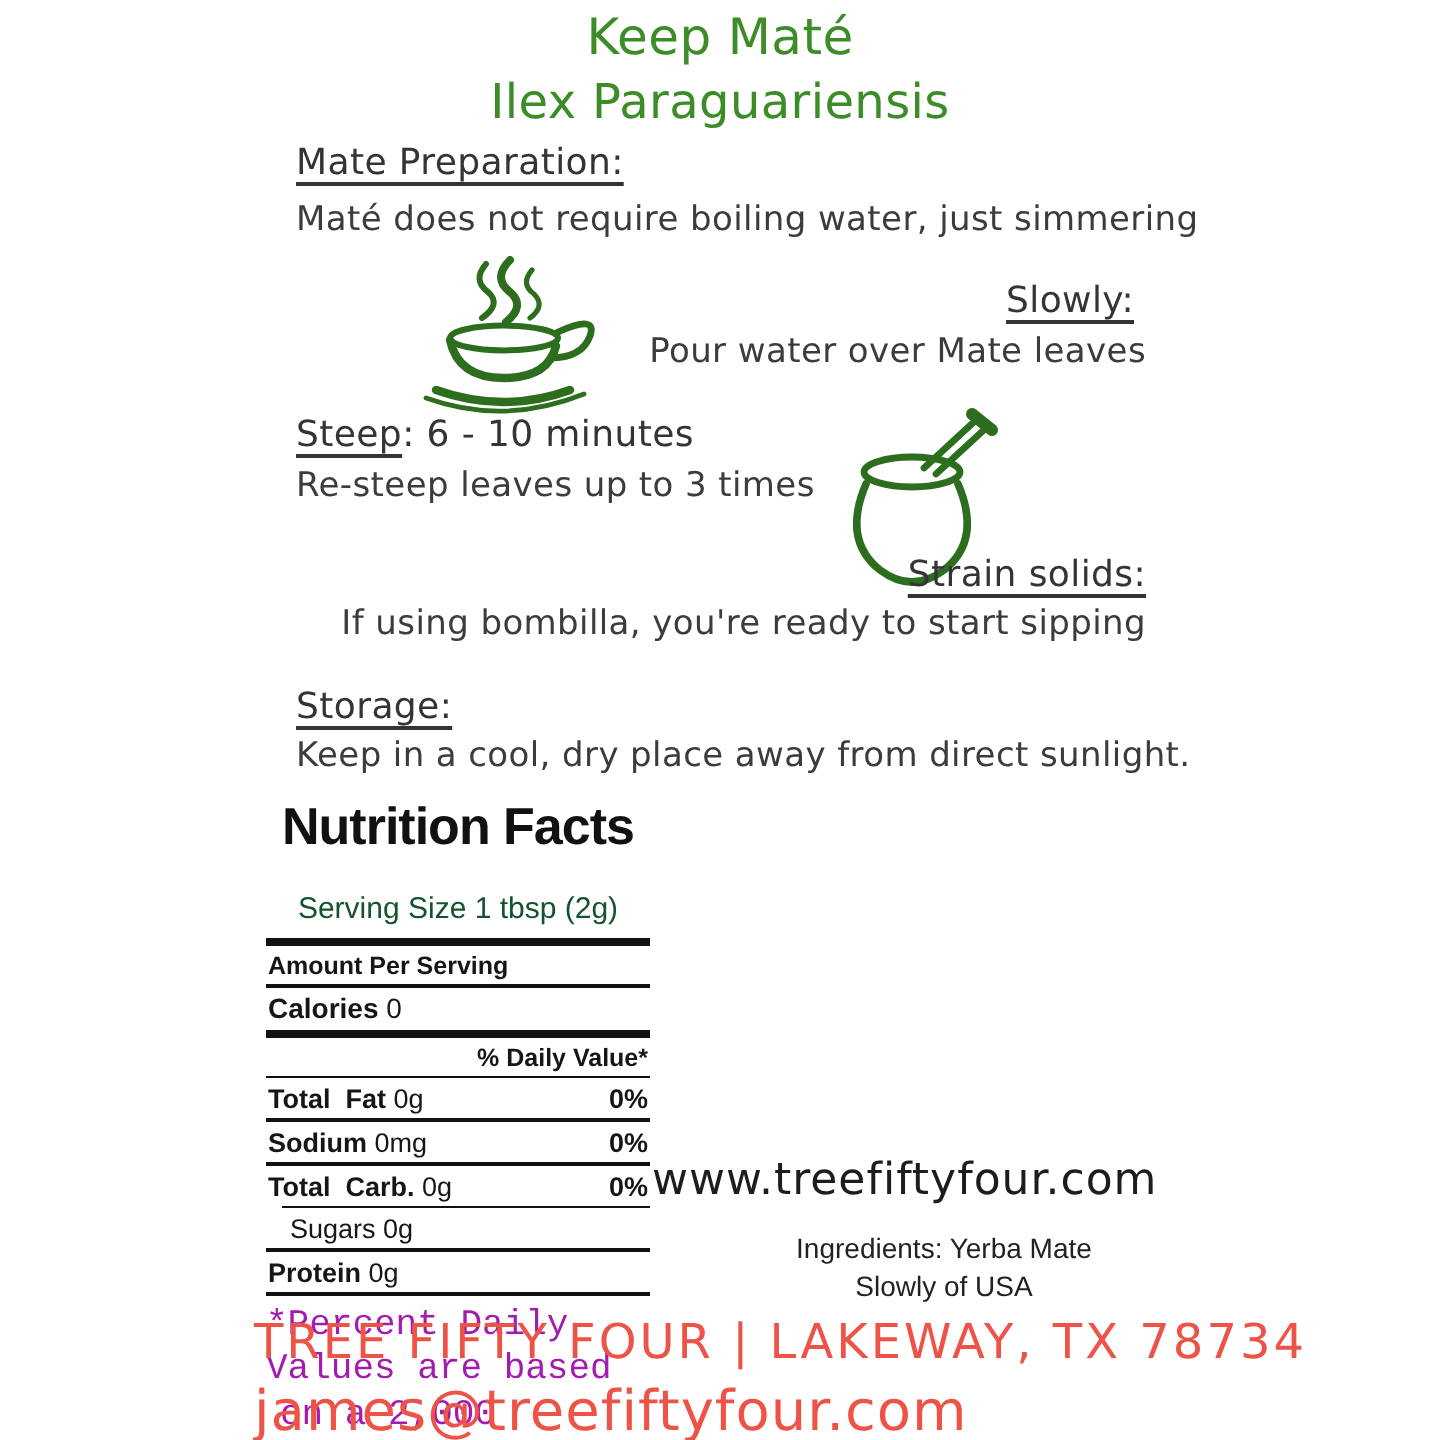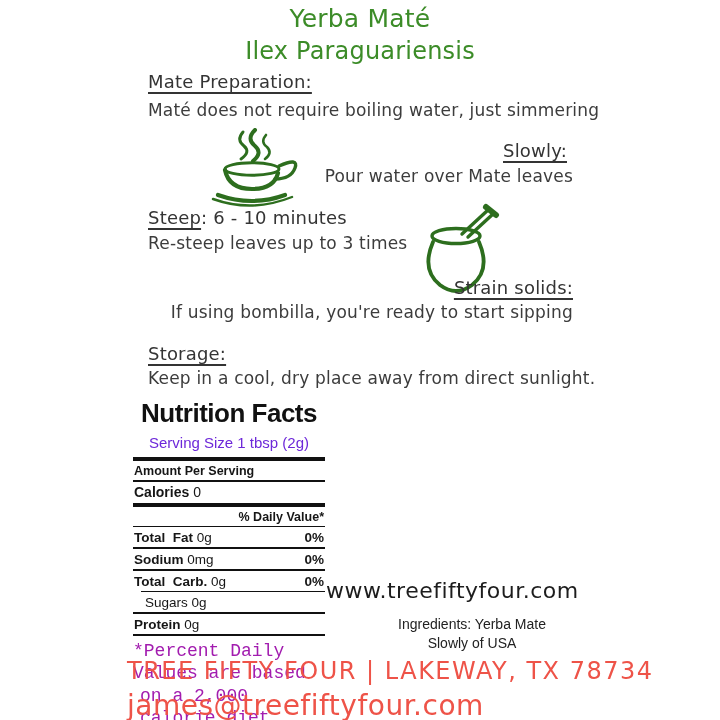--- a/index.html
+++ b/index.html
@@ -21,21 +21,21 @@
   
   .product-title{left:0;top:4px;width:720px;font-size:25px;}
   .product-subtitle{left:0;top:37px;width:720px;font-size:24px;}
 
   
   .nf{
     left:133px;top:399px;width:192px;
     font-family:"Liberation Sans", sans-serif;color:#161616;
   }
   .nf-title{font-size:26px;font-weight:800;letter-spacing:-0.5px;text-align:center;line-height:1.1;color:#111;}
-  .nf-sub{font-size:15px;text-align:center;line-height:1.2;color:#6d28d9;margin-top:6px;}
+  .nf-sub{font-size:15px;text-align:center;line-height:1.2;color:#14532d;margin-top:18px;}
   .nf-bar-heavy{border-top:4px solid #111;margin-top:5px;}
   .nf-bar-med{border-top:2.5px solid #111;}
   .nf-bar-thin{border-top:1.5px solid #111;}
   .nf-sec{font-size:12.5px;font-weight:bold;padding:3px 1px 2px 1px;}
   .nf-cal{font-size:14px;padding:2px 1px 3px 1px;}
   .nf-dvh{font-size:12.5px;font-weight:bold;text-align:right;padding:3px 1px 2px 1px;}
   .nf-row{display:flex;justify-content:space-between;align-items:baseline;font-size:13.5px;padding:3px 1px 2px 1px;}
   .nf-label{white-space:pre;}
   .nf-amt{font-weight:normal;}
   .nf-dv{font-weight:bold;}
@@ -53,21 +53,21 @@
   .company{left:127px;top:657px;width:560px;font-size:24px;letter-spacing:1.5px;}
   .email{left:127px;top:689px;width:420px;font-size:28px;letter-spacing:0.5px;}
 
   svg{display:block;}
 </style>
 </head>
 <body>
 
 <div id="label-canvas">
 
-  <div class="abs hand green center product-title">Yerba Maté</div>
+  <div class="abs hand green center product-title">Keep Maté</div>
   <div class="abs hand green center product-subtitle">Ilex Paraguariensis</div>
 
   <div class="abs hand heading ul" style="left:148px;top:71px;">Mate Preparation:</div>
   <div class="abs hand body-text" style="left:148px;top:100px;">Maté does not require boiling water, just simmering</div>
 
   <div class="abs" style="left:195px;top:128px;">
     <svg width="118" height="84" viewBox="0 0 118 84">
       <g fill="none" stroke="#2d6e1e" stroke-linecap="round">
         <path d="M48 4 q-7 8 1 14 q7 6 -3 13" stroke-width="3"></path>
         <path d="M60 2 q-9 9 0 16 q8 7 -2 15" stroke-width="4"></path>

